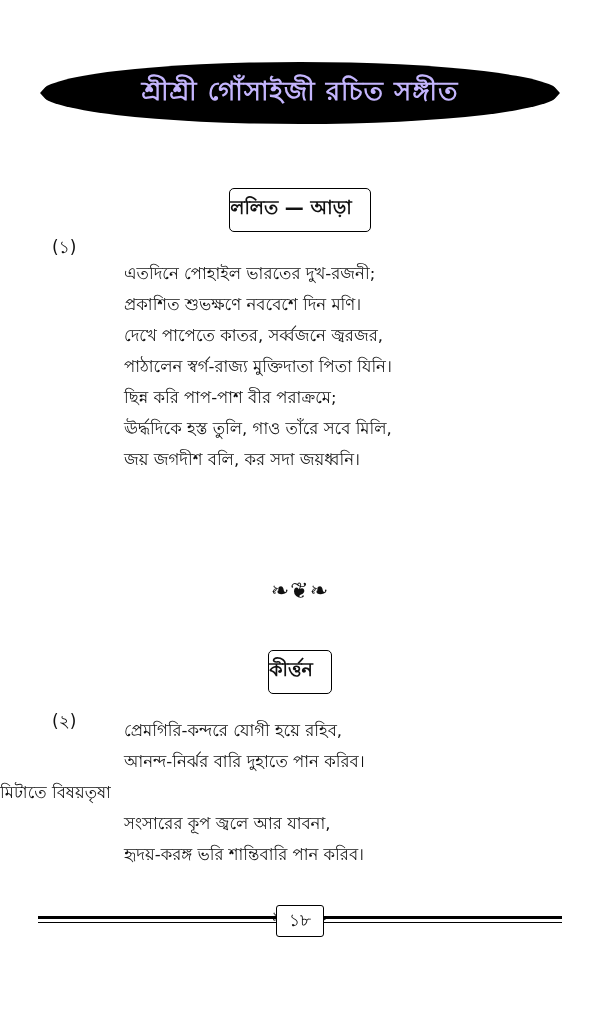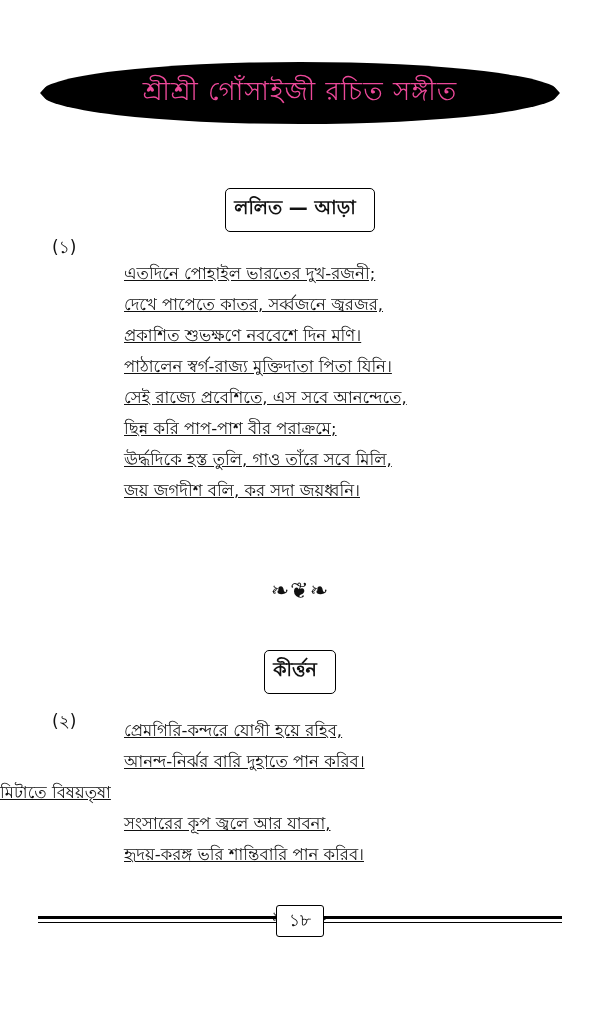--- a/index.html
+++ b/index.html
@@ -37,40 +37,40 @@
     height: 62px;
     background: #000000;
     border-radius: 50% / 50%;
     display: flex;
     align-items: center;
     justify-content: center;
     -webkit-clip-path: polygon(0% 50%, 3% 22%, 10% 7%, 22% 0%, 50% 0%, 78% 0%, 90% 7%, 97% 22%, 100% 50%, 97% 78%, 90% 93%, 78% 100%, 50% 100%, 22% 100%, 10% 93%, 3% 78%);
     clip-path: polygon(0% 50%, 3% 22%, 10% 7%, 22% 0%, 50% 0%, 78% 0%, 90% 7%, 97% 22%, 100% 50%, 97% 78%, 90% 93%, 78% 100%, 50% 100%, 22% 100%, 10% 93%, 3% 78%);
   }
   .banner-text {
-    color: #ec4899;
+    color: #c4b5fd;
     font-size: 26px;
-    font-weight: normal;
+    font-weight: bold;
     letter-spacing: 1px;
     font-family: "DejaVu Sans", "Liberation Sans", sans-serif;
     white-space: nowrap;
   }
 
   
   .section-label-row {
     position: absolute;
     left: 0;
     width: 600px;
     display: flex;
     justify-content: center;
   }
   .section-label {
     border: 1.6px solid #000;
     border-radius: 5px;
-    padding: 4px 18px 6px 8px;
+    padding: 4px 18px 6px 0;
     font-size: 19px;
     font-family: "DejaVu Sans", "Liberation Sans", sans-serif;
     font-weight: bold;
     white-space: nowrap;
   }
 
   
   .song-number {
     position: absolute;
     left: 52px;
@@ -82,21 +82,20 @@
   .verse {
     position: absolute;
     left: 0;
     width: 600px;
     font-family: "DejaVu Sans", "Liberation Sans", sans-serif;
     font-size: 16.5px;
     line-height: 31px;
   }
   .verse .line {
     white-space: nowrap;
-    text-decoration: underline;
   }
   .verse.indented .line {
     padding-left: 124px;
   }
   .verse .line.center {
     padding-left: 0;
     text-align: left;
   }
 
   
@@ -163,24 +162,23 @@
   </div>
 
   <div class="section-label-row" style="top:188px;">
     <span class="section-label">ললিত — আড়া</span>
   </div>
 
   <div class="song-number" style="top:234px;">(১)</div>
 
   <div class="verse indented" style="top:258px;">
     <div class="line">এতদিনে পোহাইল ভারতের দুখ-রজনী;</div>
+    <div class="line">প্রকাশিত শুভক্ষণে নববেশে দিন মণি।</div>
     <div class="line">দেখে পাপেতে কাতর, সর্ব্বজনে জ্বরজর,</div>
-    <div class="line">প্রকাশিত শুভক্ষণে নববেশে দিন মণি।</div>
     <div class="line">পাঠালেন স্বর্গ-রাজ্য মুক্তিদাতা পিতা যিনি।</div>
-    <div class="line">সেই রাজ্যে প্রবেশিতে, এস সবে আনন্দেতে,</div>
     <div class="line">ছিন্ন করি পাপ-পাশ বীর পরাক্রমে;</div>
     <div class="line">ঊর্দ্ধদিকে হস্ত তুলি, গাও তাঁরে সবে মিলি,</div>
     <div class="line">জয় জগদীশ বলি, কর সদা জয়ধ্বনি।</div>
   </div>
 
   <div class="ornament" style="top:578px;">❧❦❧</div>
 
   <div class="section-label-row" style="top:650px;">
     <span class="section-label">কীর্ত্তন</span>
   </div>

